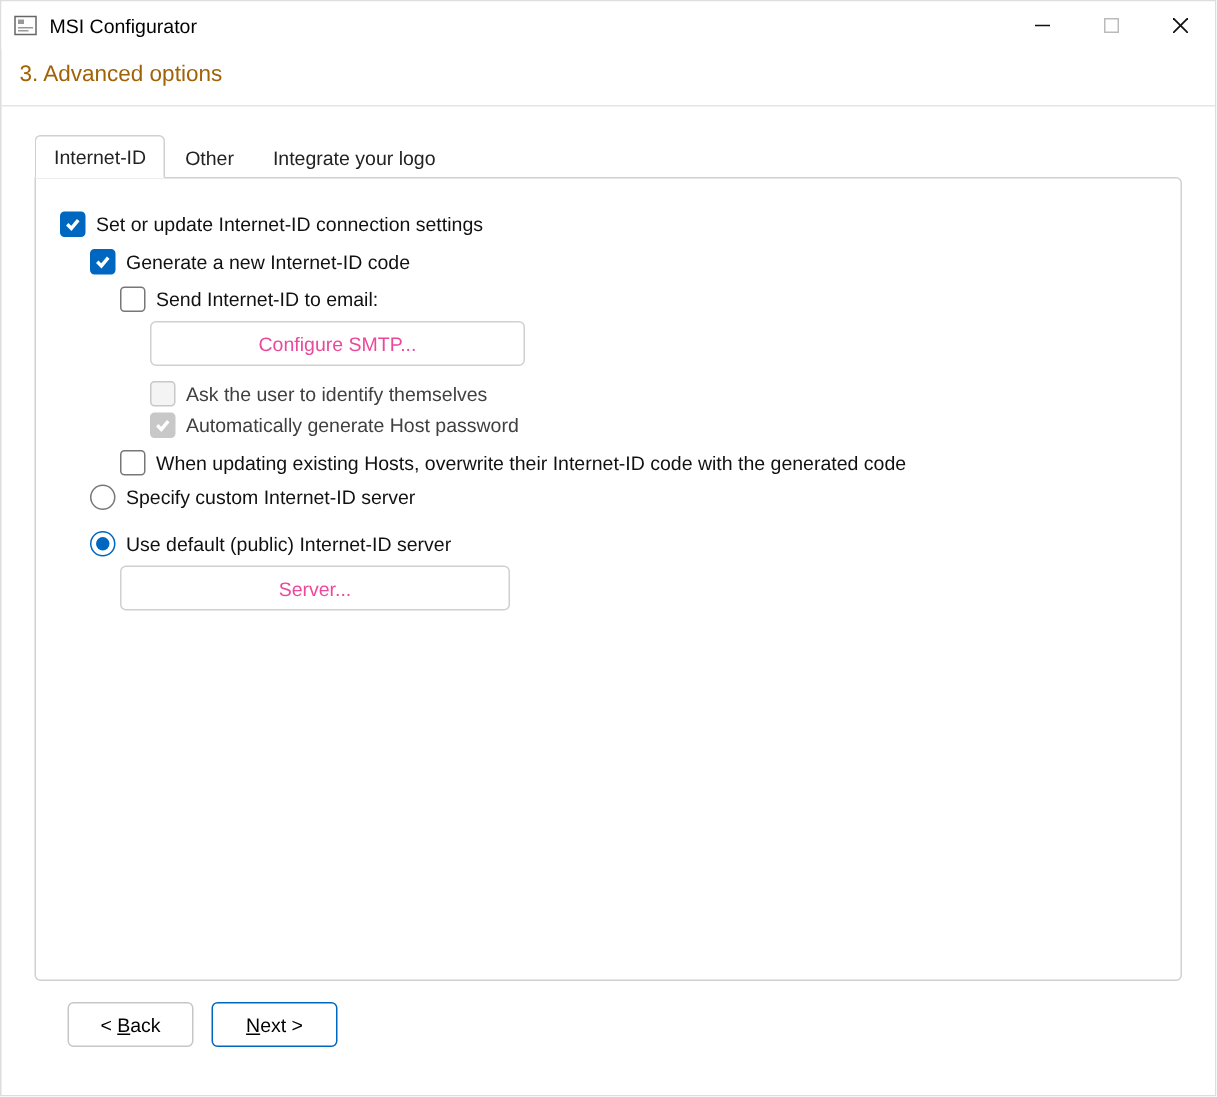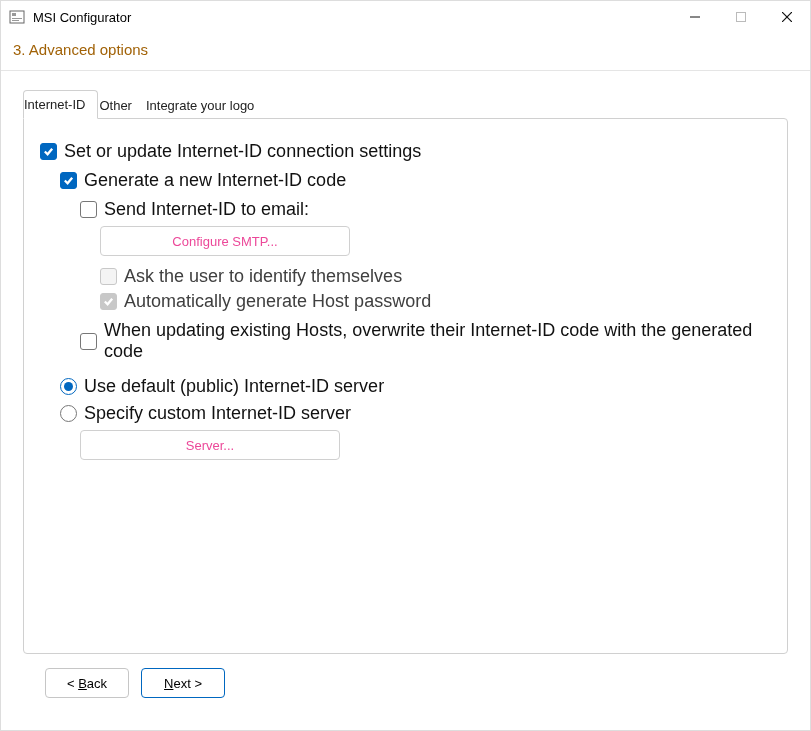--- a/index.html
+++ b/index.html
@@ -47,21 +47,21 @@
       display: flex;
       flex-direction: column;
     }
     .tabstrip {
       display: flex;
       align-items: flex-end;
       position: relative;
       z-index: 2;
     }
     .tab {
-      padding: 6px 12px 6px 0;
+      padding: 6px 12px 6px 12px;
       font-size: 13px;
       color: #222;
       border: 1px solid transparent;
       border-bottom: none;
       position: relative;
       top: 1px;
       cursor: default;
     }
     .tab.active {
       border: 1px solid #d0d0d0;
@@ -112,21 +112,21 @@
       border-radius: 50%;
       margin-right: 7px;
       display: inline-flex; align-items: center; justify-content: center;
       flex-shrink: 0;
       background: #fff;
     }
     .radio.checked { border-color: #0067c0; }
     .radio.checked .dot {
       width: 9px; height: 9px; border-radius: 50%; background: #0067c0;
     }
-    .label-text { font-size: 18px; color: #111; }
+    .label-text { font-size: 13px; color: #111; }
     .label-text.disabled { color: #404040; }
     .btn-ghost {
       height: 30px;
       padding: 0 18px;
       border: 1px solid #d0d0d0;
       border-radius: 4px;
       background: #fff;
       color: #ec4899;
       font-size: 13px;
       display: inline-flex; align-items: center; justify-content: center;
@@ -250,32 +250,32 @@
             </svg>
         </span>
         <span class="label-text disabled">Automatically generate Host password</span>
       </div>
 
       <div class="row indent-3b" style="margin-top:8px;">
         <span class="checkbox"></span>
         <span class="label-text">When updating existing Hosts, overwrite their Internet-ID code with the generated code</span>
       </div>
 
+      <div class="row indent-1" style="margin-top:6px;">
+        <span class="radio"></span>
+        <span class="label-text">Specify custom Internet-ID server</span>
+      </div>
+
       <div class="row indent-1 section-gap">
         <span class="radio checked">
             <span class="dot"></span>
           </span>
         <span class="label-text">Use default (public) Internet-ID server</span>
       </div>
 
-      <div class="row indent-1" style="margin-top:6px;">
-        <span class="radio"></span>
-        <span class="label-text">Specify custom Internet-ID server</span>
-      </div>
-
       <div class="row indent-2" style="margin-top:6px;">
         <div class="btn-ghost narrow">
           <span>Server...</span>
         </div>
       </div>
 
     </div>
 
     <div class="footer">
       <div class="btn">

